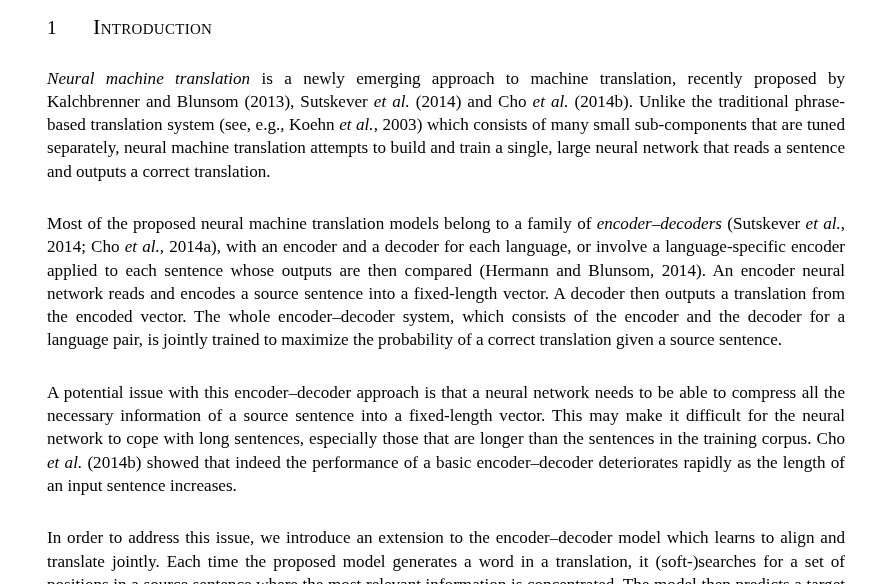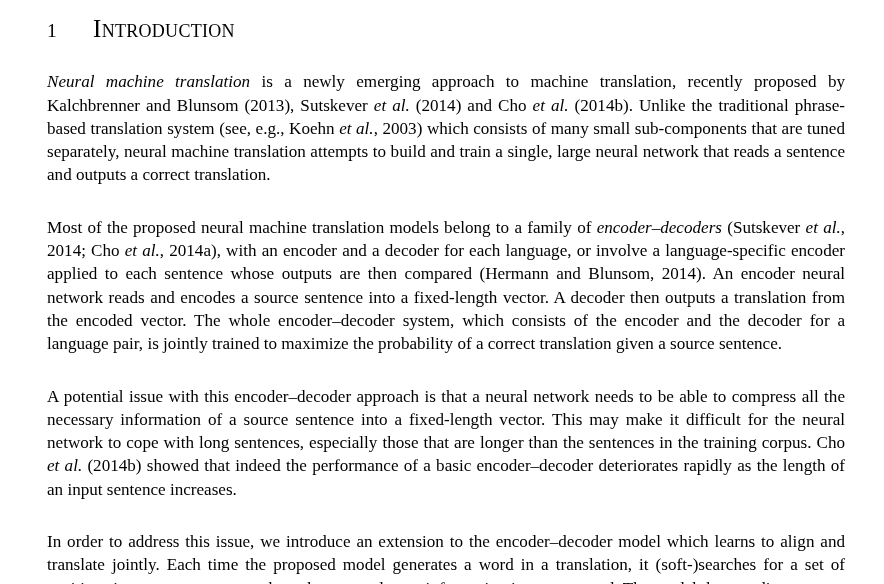--- a/index.html
+++ b/index.html
@@ -40,21 +40,21 @@
     line-height: 1.25;
   }
   .section-number {
     width: 46px;
     flex: 0 0 46px;
     font-size: 19.5px;
     letter-spacing: 0;
   }
   .section-title {
     font-variant: small-caps;
-    font-size: 25px;
+    font-size: 22px;
     letter-spacing: 0.3px;
     text-align: center;
   }
 
   
   .para {
     margin: 0;
     text-align: justify;
     text-justify: inter-word;
     font-size: 17.1px;

